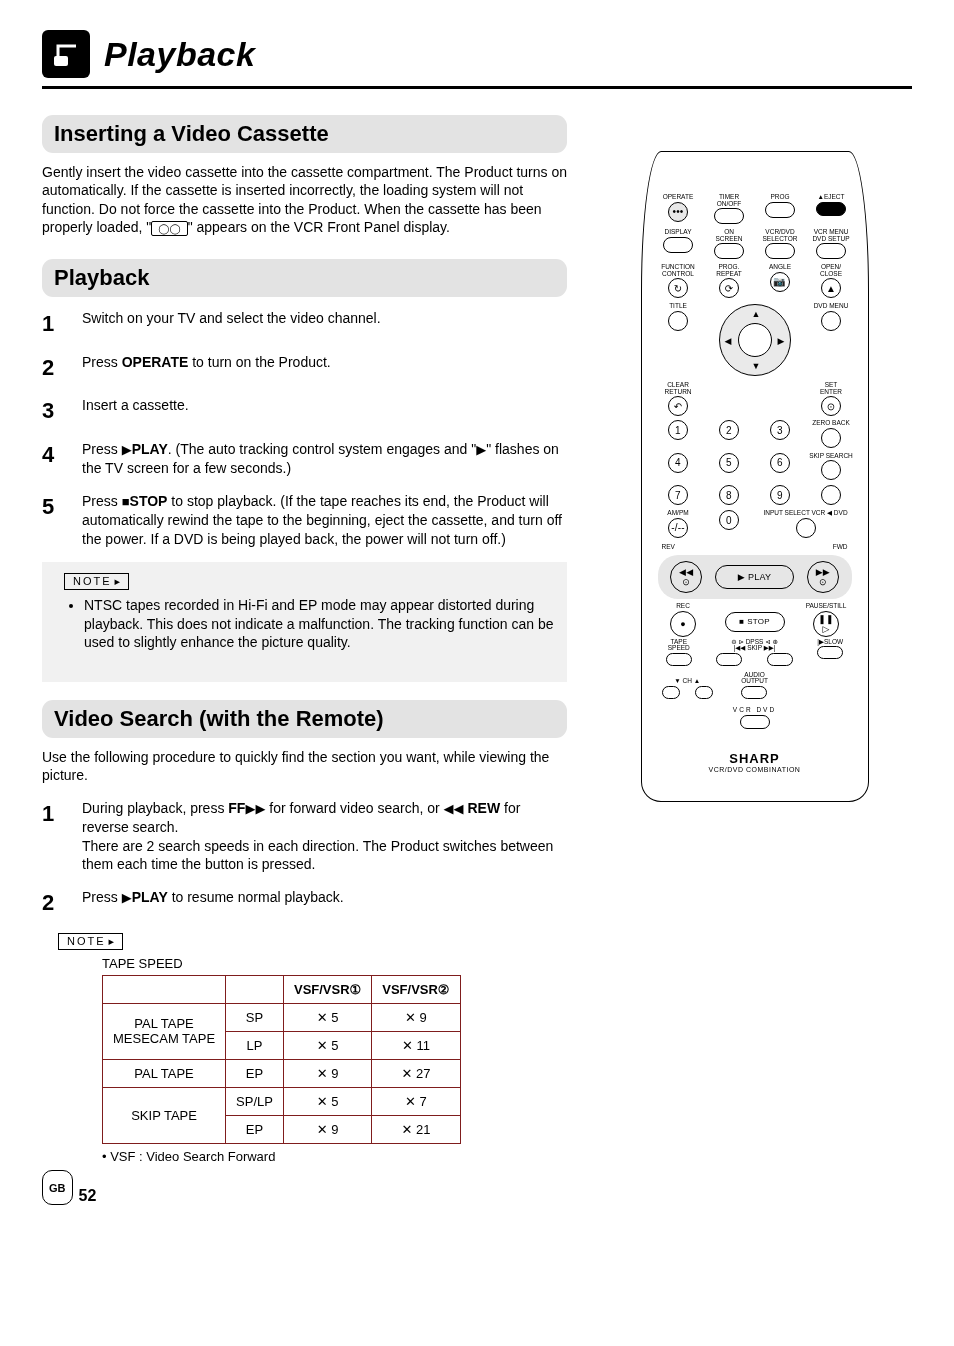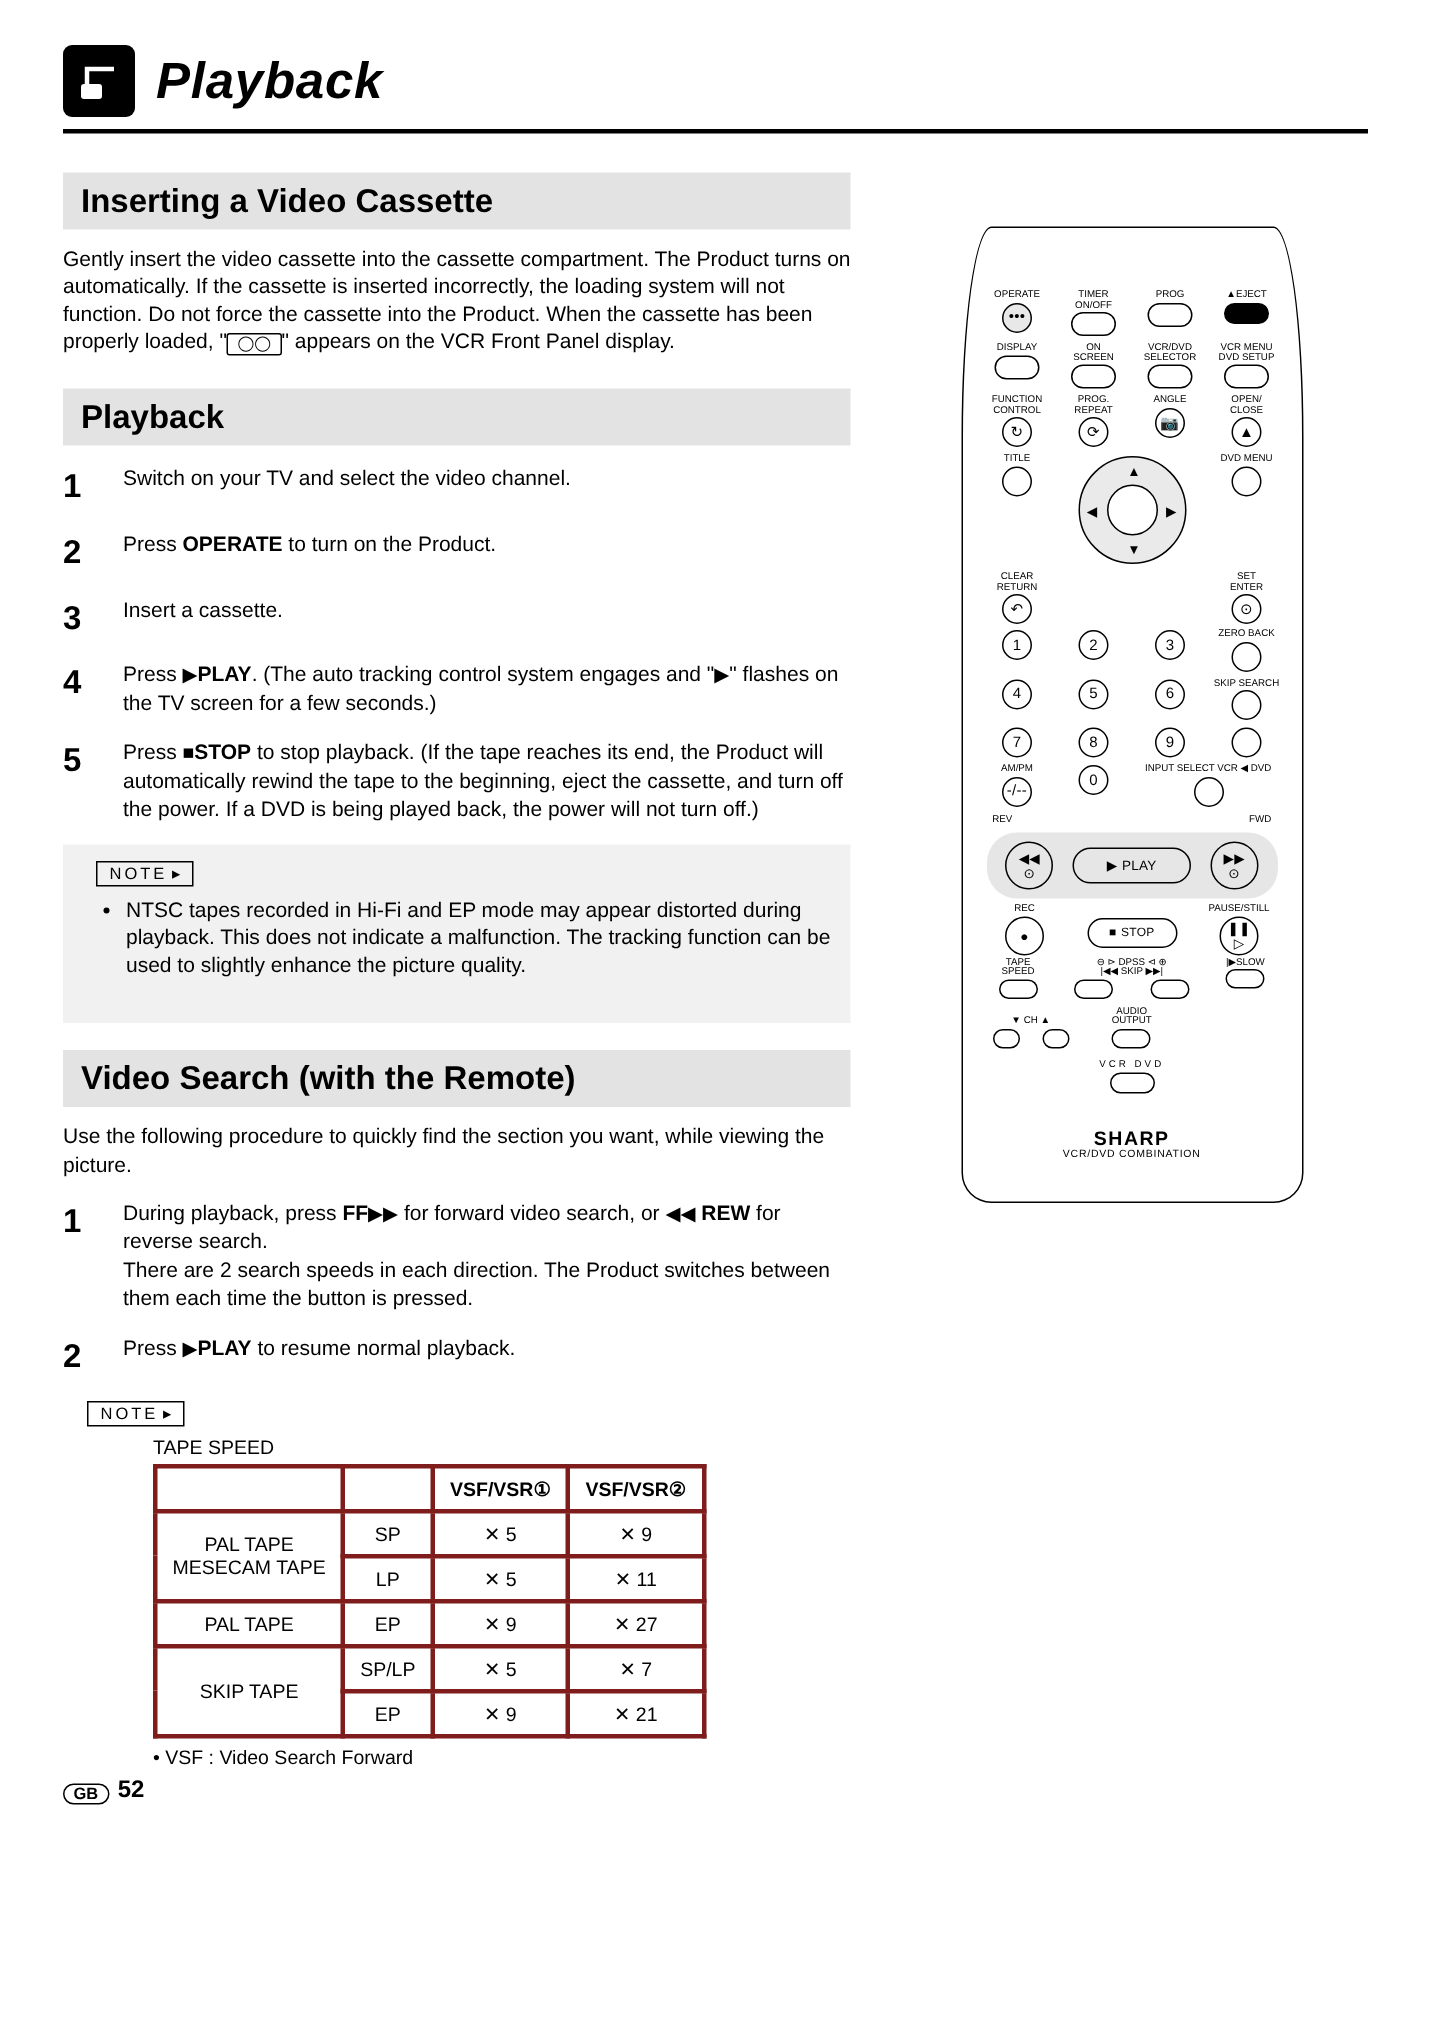--- a/index.html
+++ b/index.html
@@ -37,20 +37,21 @@
     grid-template-columns: 525px 1fr;
     column-gap: 30px;
   }
   .section-title {
     background: #e3e3e3;
     font-size: 22px;
     font-weight: 700;
     padding: 6px 12px;
     margin-top: 4px;
     margin-bottom: 10px;
+    border-radius: 11px;
   }
   .body-text { font-size: 14px; line-height: 1.32; margin-bottom: 4px; }
   ol.steps { list-style: none; margin-top: 12px; }
   ol.steps > li {
     display: grid;
     grid-template-columns: 30px 1fr;
     column-gap: 10px;
     margin-bottom: 14px;
     line-height: 1.35;
   }
@@ -176,33 +177,33 @@
   .bottom3 { display:grid; grid-template-columns:repeat(3,1fr); gap:4px; margin-top:6px; align-items:end;}
   .brand { font-weight:700; font-size:13px; letter-spacing:1px; margin-top:22px;}
   .brand-sub { font-size:7px; letter-spacing:0.5px;}
   table.speed {
     border-collapse: collapse;
     font-size: 13px;
     margin-left: 60px;
     margin-top: 4px;
   }
   table.speed th, table.speed td {
-    border: 3px solid #7f1d1d;
+    border: 1px solid #7f1d1d;
     padding: 6px 10px;
     text-align: center;
   }
   .table-title { margin-left: 60px; font-size: 13px; margin-bottom: 4px;}
   .legend { margin-left: 60px; font-size: 13px; line-height:1.4; margin-top:4px;}
   .legend::before{ content:"• "; }
   .footer {
     display:flex; align-items:flex-end; gap:6px; margin-top: 4px;
   }
   .gb-badge{
     border:1px solid #000; border-radius:10px; padding:0 6px; font-size:11px; font-weight:700;
-    display:inline-flex; align-items:center; height:14px;
+    display:inline-flex; align-items:center; height:35px;
   }
   .page-num{ font-weight:700; font-size:16px;}
   b { font-weight:700; }
   .cassette-glyph{
     display:inline-block; border:1px solid #000; border-radius:2px; padding:0 6px; font-size:10px; line-height:13px;
   }
 </style>
 </head>
 <body>
 

